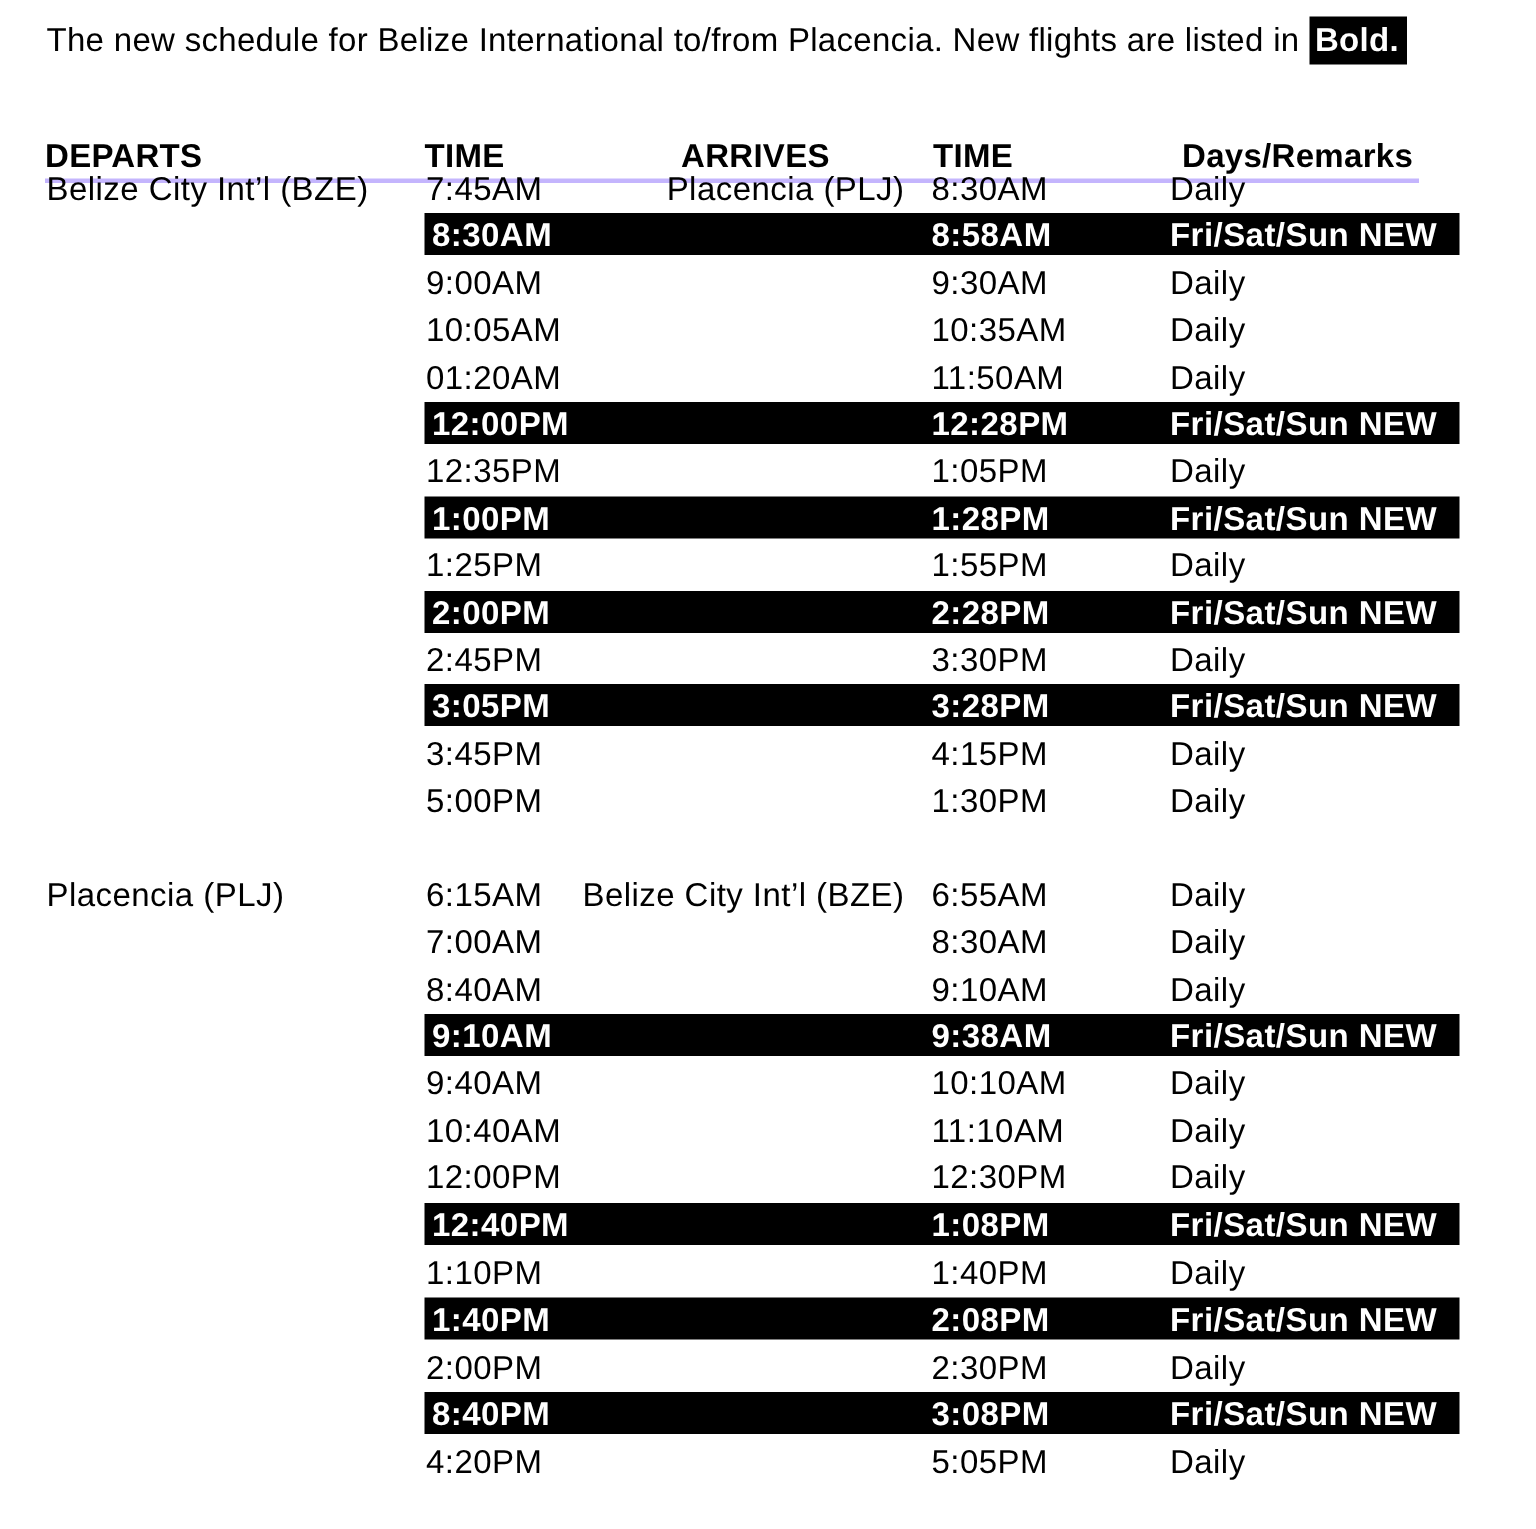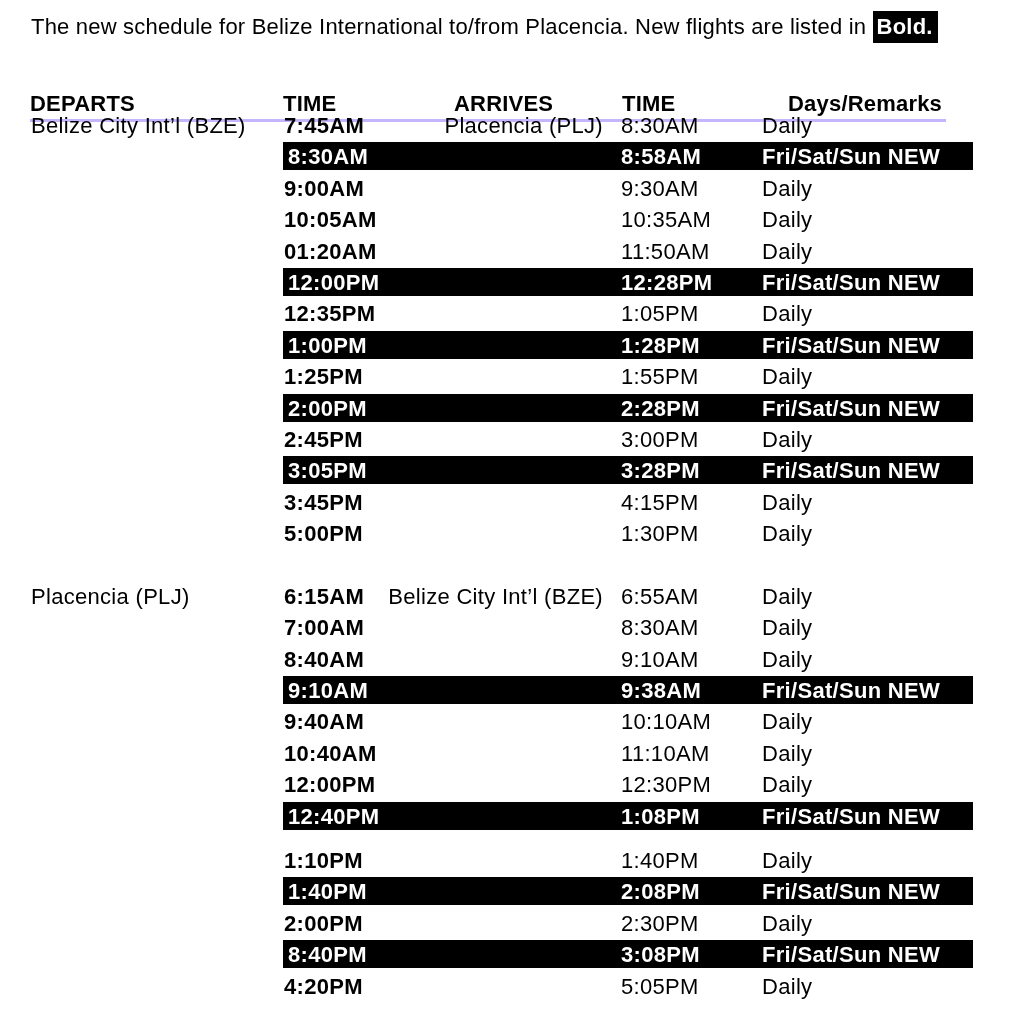--- a/index.html
+++ b/index.html
@@ -69,34 +69,34 @@
     display: none;
     position: absolute;
     left: 283px;
     width: 690px;
     top: 1px;
     bottom: 2.4px;
     background: #000000;
   }
   .row.new .bar { display: block; }
   .row.new { color: #ffffff; font-weight: bold; }
-  .row.gap-after { margin-bottom: 13px; }
+  .row.gap-after { margin-bottom: 1px; }
 
   .c {
     position: absolute;
     white-space: nowrap;
     z-index: 1;
     top: 0;
   }
   .c-departs { left: 31px; }
-  .c-time1   { left: 284px; font-weight: bold; }
+  .c-time1   { left: 284px; }
   .row.new .c-time1 { left: 288px; }
   .c-arrives { left: 300px; width: 303px; text-align: right; }
   .c-time2   { left: 621px; }
-  .c-days    { left: 762px; }
+  .c-days    { left: 780px; }
 </style>
 </head>
 <body>
 
 <div class="page">
 
   <div class="title">
     <span>The new schedule for Belize International to/from Placencia. New flights are listed in </span><span class="hl">Bold.</span>
   </div>
 
@@ -188,21 +188,21 @@
     <span class="c c-time1">2:00PM</span>
     <span class="c c-arrives"></span>
     <span class="c c-time2">2:28PM</span>
     <span class="c c-days">Fri/Sat/Sun NEW</span>
   </div>
         <div class="row">
 
     <span class="c c-departs"></span>
     <span class="c c-time1">2:45PM</span>
     <span class="c c-arrives"></span>
-    <span class="c c-time2">3:00PM</span>
+    <span class="c c-time2">3:30PM</span>
     <span class="c c-days">Daily</span>
   </div>
         <div class="row new">
     <span class="bar"></span>
     <span class="c c-departs"></span>
     <span class="c c-time1">3:05PM</span>
     <span class="c c-arrives"></span>
     <span class="c c-time2">3:28PM</span>
     <span class="c c-days">Fri/Sat/Sun NEW</span>
   </div>

